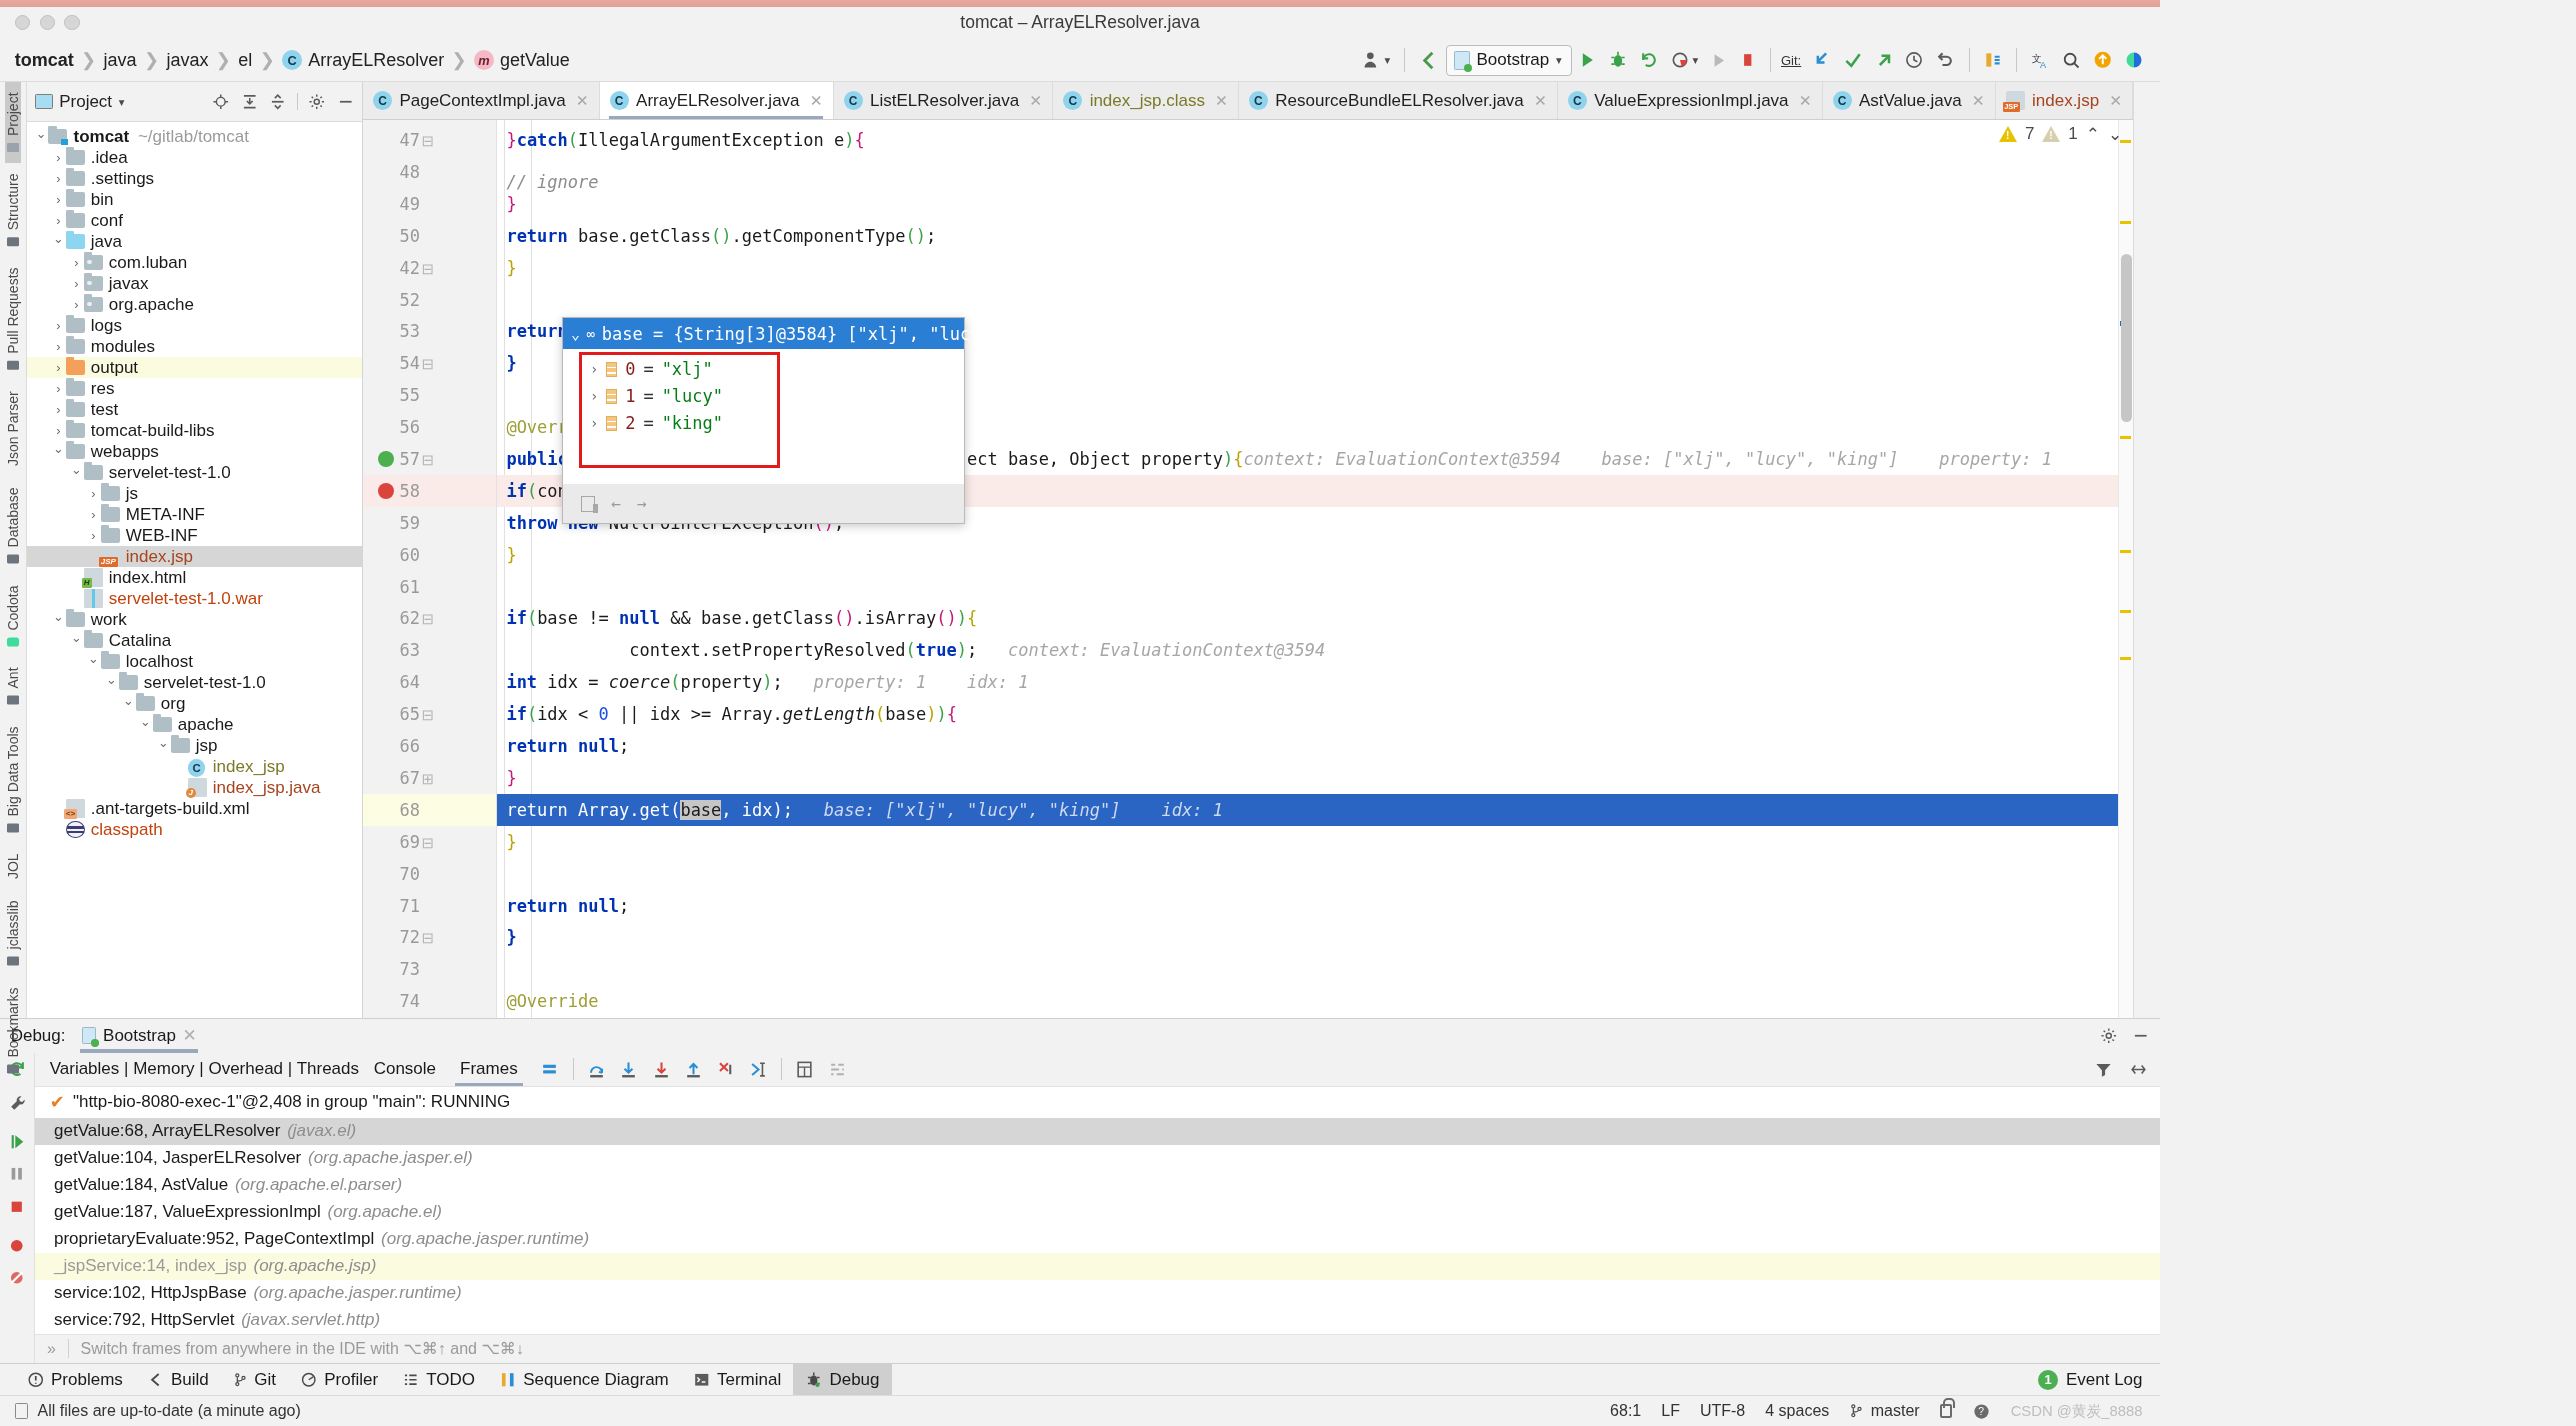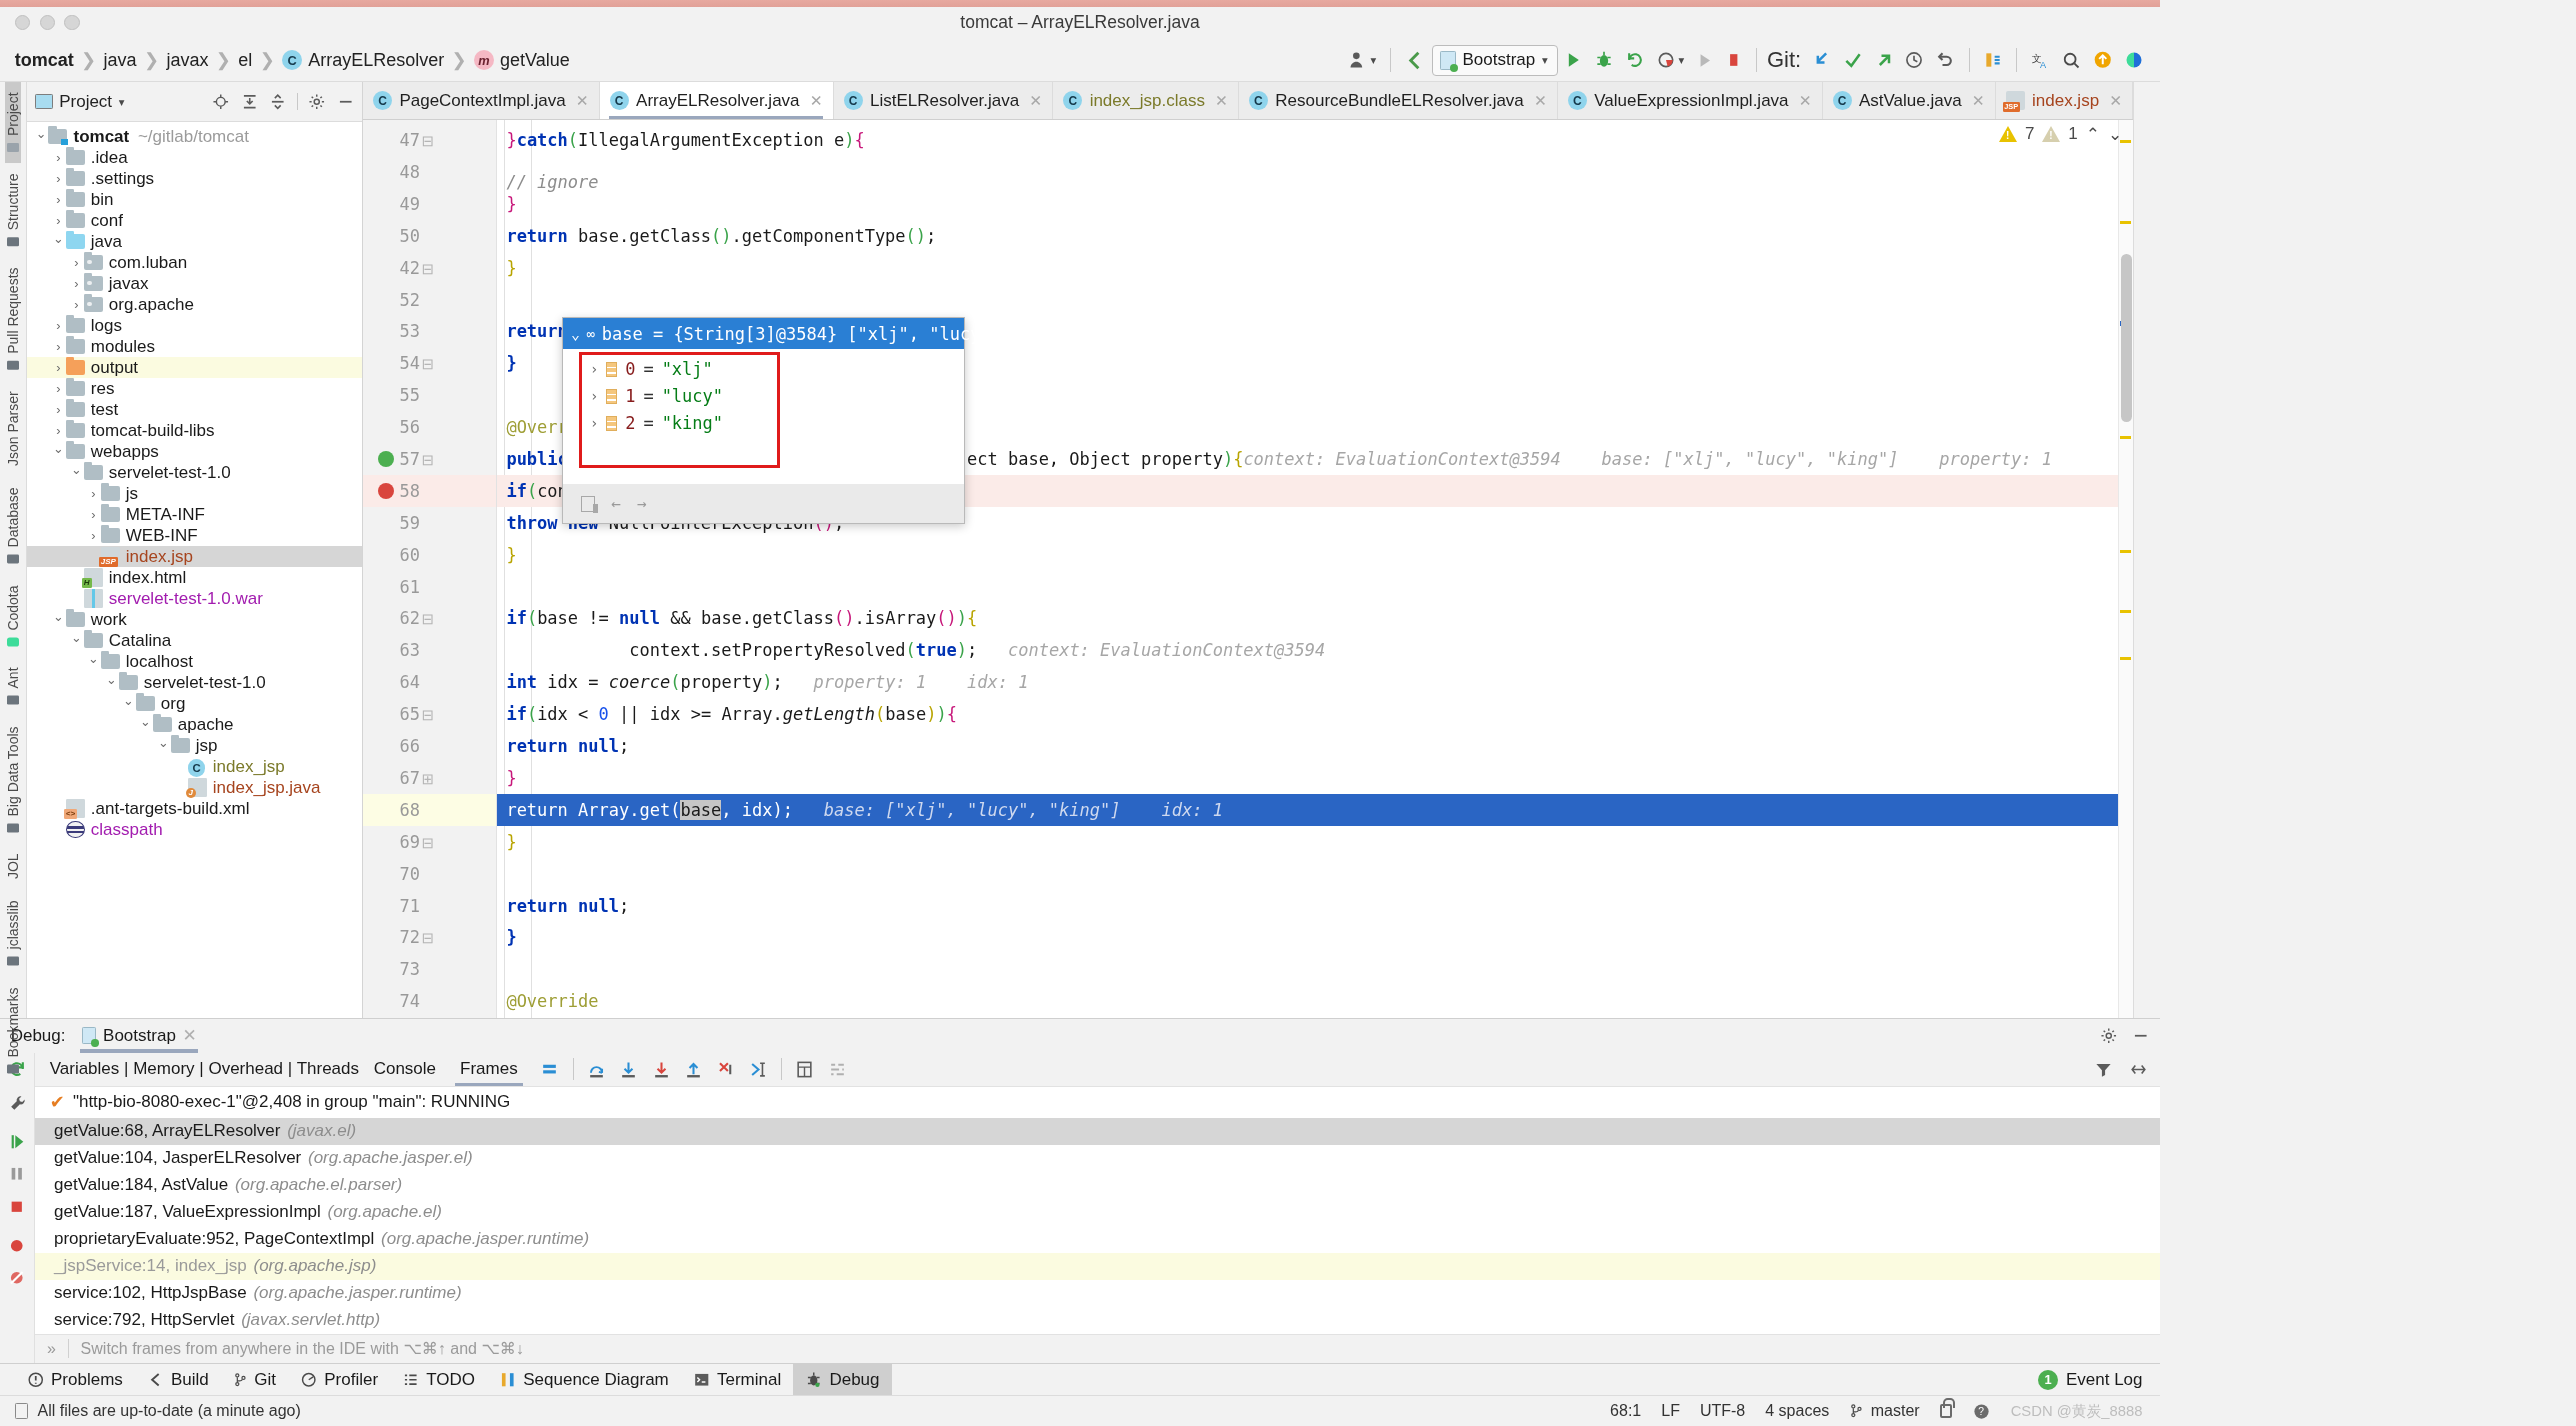--- a/index.html
+++ b/index.html
@@ -60,21 +60,21 @@
   }
   .vdiv{ width:0.7px; height:24px; background:#c8c8c8; margin:0 8px; }
   .runcfg{
     display:flex; align-items:center; gap:6.7px;
     border:0.7px solid #bcbcbc; border-radius:4px; background:#fafafa;
     height:31px; padding:0 9.4px 0 6.7px; font-size:17px;
   }
   .cfgicon{ position:relative; width:16px;height:19px; background:#cfe8f5; border:1.3px solid #9ab8c6; border-radius:1.3px;}
   .cfgicon::after{ content:""; position:absolute; right:-3.4px; bottom:-3.4px; width:8px;height:8px;border-radius:50%;background:#4caf50;}
   .caret{ font-size:11.4px; color:#4a4a4a; }
-  .gitlabel{ font-size:22px; color:#333; padding:0 5.4px 0 2.7px; }
+  .gitlabel{ font-size:13px; color:#333; padding:0 5.4px 0 2.7px;text-decoration:underline; }
 
   
   .body{ flex:1 1 auto; display:flex; min-height:0; }
 
   .vstrip{
     width:27px; flex:0 0 27px; background:#f2f2f2;
     border-right:0.7px solid #dcdcdc;
     display:flex; flex-direction:column; align-items:center;
   }
   .vstrip.right{ border-right:none; border-left:0.7px solid #dcdcdc; }
@@ -115,21 +115,21 @@
   .folder.src::after{ content:""; position:absolute; left:3.4px; top:4.7px; width:4.7px;height:4.7px;border-radius:50%;background:#eceff1;}
   .folder.mod::after{ content:""; position:absolute; right:-0.7px; bottom:-1.3px; width:6.7px;height:6.7px;background:#26a0da;}
   .fileic{ width:17.5px;height:19px; background:#cfd8dc; position:relative; border-radius:1.3px;}
   .badge{ position:absolute; left:-2px; bottom:-1.3px; font-size:8px; line-height:8.7px; padding:0.7px 2px; color:#fff; border-radius:1.3px; font-weight:bold;}
   .badge.jsp{background:#e06c2c;} .badge.h{background:#74b94a; color:#1c3b0b;} .badge.x{background:#f0a878;color:#7a3b0b;}
   .badge.j{background:#e08a3c; border-radius:50%; padding:0.7px 2.7px;}
   .cls{ width:17.5px;height:17.5px;border-radius:50%;background:#8fd4ec;display:flex;align-items:center;justify-content:center;font-size:11.4px;color:#14384a;font-weight:bold;}
   .zipic{ width:14.8px;height:19px;background:linear-gradient(90deg,#cfd8dc 40%,#64c8e8 40%,#64c8e8 60%,#cfd8dc 60%); border-radius:1.3px;}
   .globe{ width:17.5px;height:17.5px;border-radius:50%;background:linear-gradient(180deg,#f2f2f2 0 30%,#3b3b7a 30% 45%,#f2f2f2 45% 58%,#3b3b7a 58% 72%,#f2f2f2 72%); border:0.7px solid #3b3b7a;}
   .lbl{ color:#1a1a1a; }
-  .lbl.grey{ color:#a21caf; }
+  .lbl.grey{ color:#c2410c; }
   .lbl.olive{ color:#7b7a2a; }
   .lbl.rust{ color:#a6441e; }
   .lbl.bold{ font-weight:bold; }
   .path{ color:#9b9b9b; margin-left:8.7px; font-size:17px;}
 
   
   .editorcol{ flex:1 1 auto; display:flex; flex-direction:column; min-width:0; background:#fff;}
   .tabs{
     height:38px; flex:0 0 38px; background:#ececec; display:flex; align-items:stretch;
     border-bottom:0.7px solid #cfcfcf; overflow:hidden;

